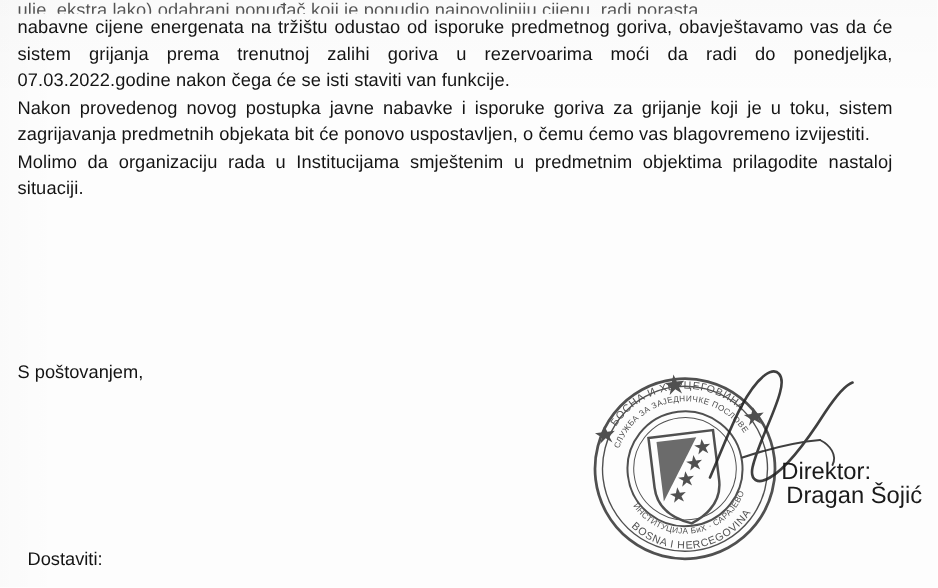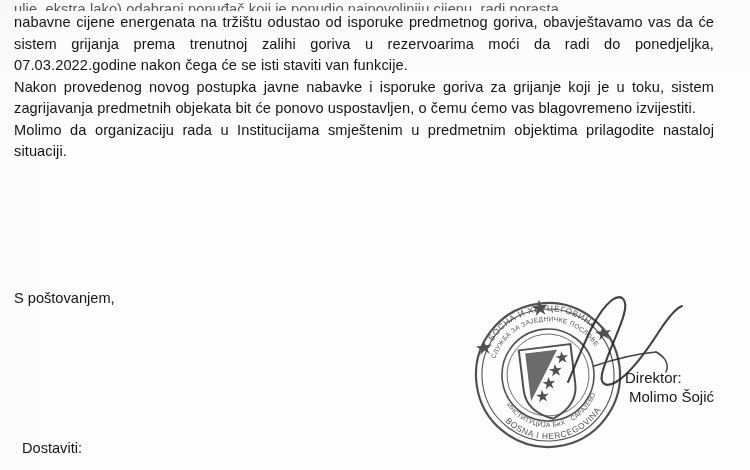--- a/index.html
+++ b/index.html
@@ -60,21 +60,21 @@
     position: absolute;
     left: 22px;
     top: 440px;
     font-size: 14.6px;
     color: #141414;
   }
   .director-block {
     position: absolute;
     left: 625px;
     top: 368px;
-    font-size: 15px;
+    font-size: 19px;
     line-height: 19px;
     color: #1a1a1a;
     z-index: 5;
   }
   .director-name {
     position: relative;
     left: 4px;
   }
   
   .stamp {
@@ -183,19 +183,19 @@
   <div class="signature">
     <svg width="130" height="120" viewBox="0 0 130 120" aria-hidden="true">
       <path d="M8,92 C22,60 34,24 52,10 C62,3 68,10 64,24 C60,40 46,66 42,84 C40,94 46,98 56,92 C70,84 86,62 100,40 C108,28 116,18 122,16" fill="none" stroke="#1f1f1f" stroke-width="2.1" stroke-linecap="round"></path>
       <path d="M34,76 C52,70 74,64 96,62" fill="none" stroke="#1f1f1f" stroke-width="1.6" stroke-linecap="round"></path>
       <path d="M96,62 C104,66 110,74 106,82" fill="none" stroke="#1f1f1f" stroke-width="1.5" stroke-linecap="round"></path>
     </svg>
   </div>
 
   <div class="director-block">
     <div>Direktor:</div>
-    <div class="director-name">Molimo Šojić</div>
+    <div class="director-name">Dragan Šojić</div>
   </div>
 
   <div class="deliver-line">Dostaviti:</div>
 
   <div class="noise"></div>
 </div>
 
 </body></html>

